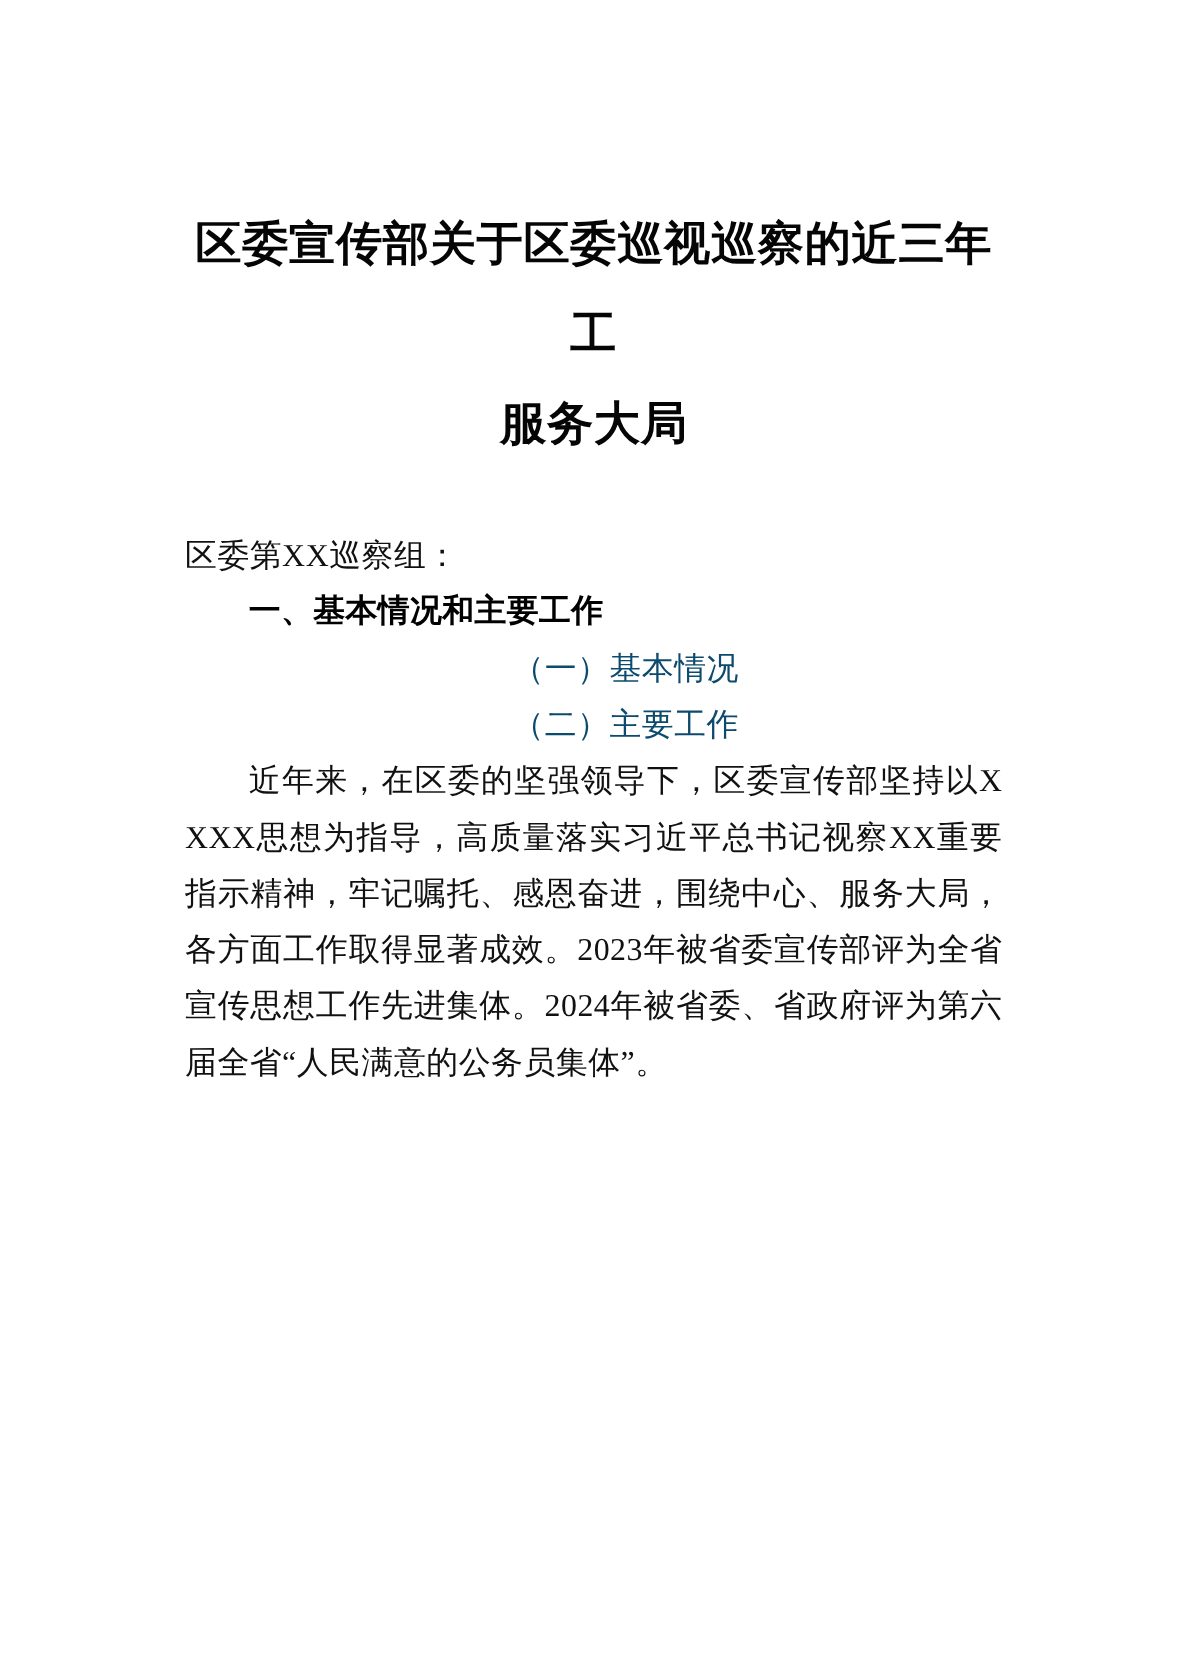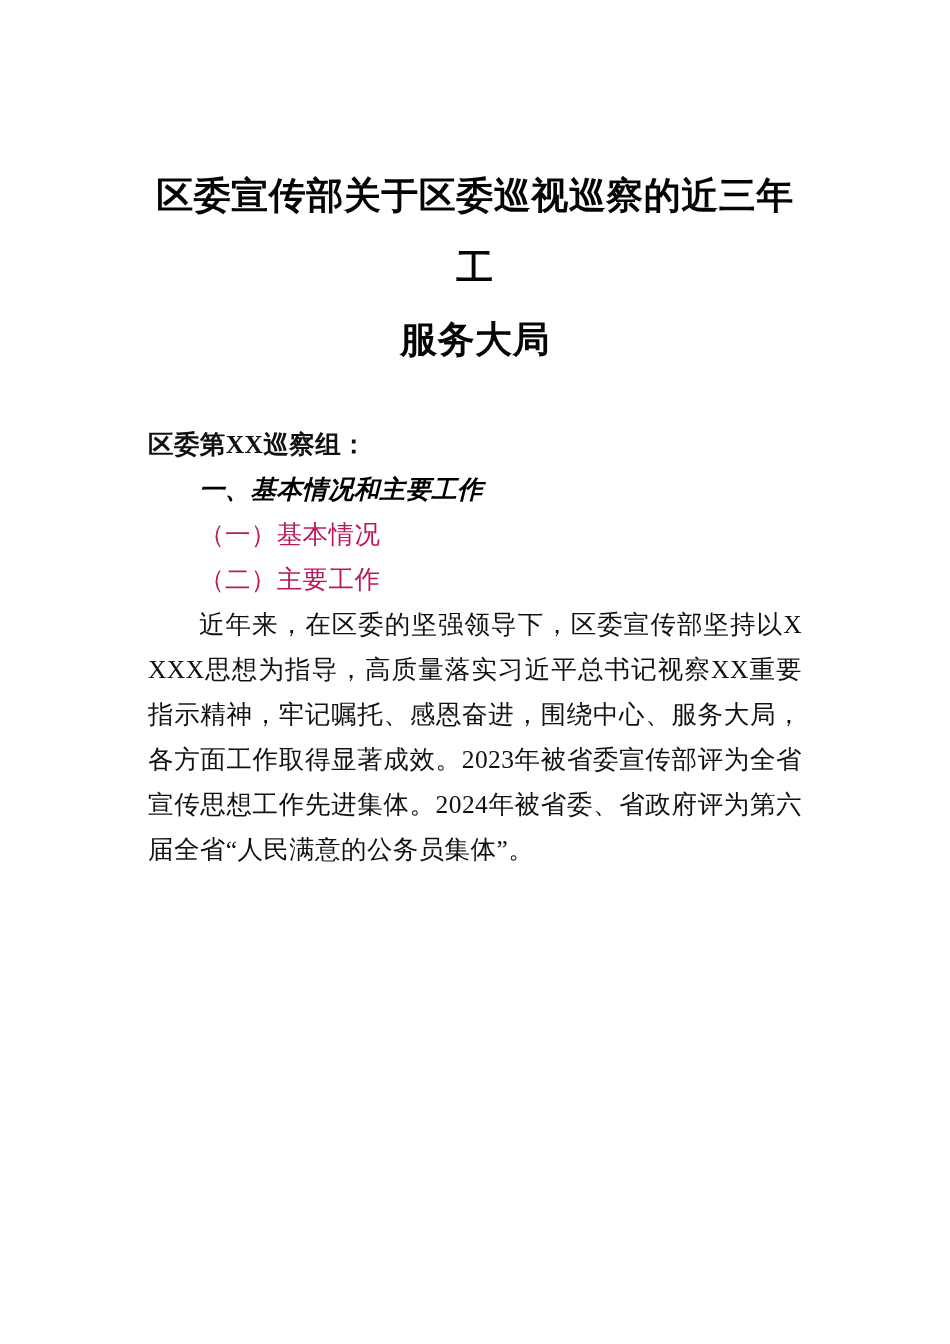--- a/index.html
+++ b/index.html
@@ -59,45 +59,44 @@
     letter-spacing: 0.4px;
     word-break: break-all;
   }
 
   .para.indent {
     text-indent: 51px;
   }
 
   .para.flush {
     text-indent: 0;
-    font-weight: bold;
   }
 
   
   .heading-1 {
     font-family: "Liberation Sans", "DejaVu Sans", sans-serif;
     font-weight: bold;
     font-size: 25.5px;
     line-height: 45px;
     text-indent: 51px;
     margin: 0;
     color: #000000;
     letter-spacing: 0.3px;
-    font-style: italic;
   }
 
   
   .heading-2 {
     font-family: "Liberation Serif", "DejaVu Serif", serif;
     font-size: 25.5px;
     line-height: 45px;
     text-indent: 51px;
     margin: 0;
-    color: #be185d;
+    color: #0c4a6e;
     letter-spacing: 0.4px;
+    text-align: center;
   }
 </style>
 </head>
 <body>
 
 <div class="page">
   <div class="content">
 
     <div class="doc-title">
       <div>区委宣传部关于区委巡视巡察的近三年工</div>

